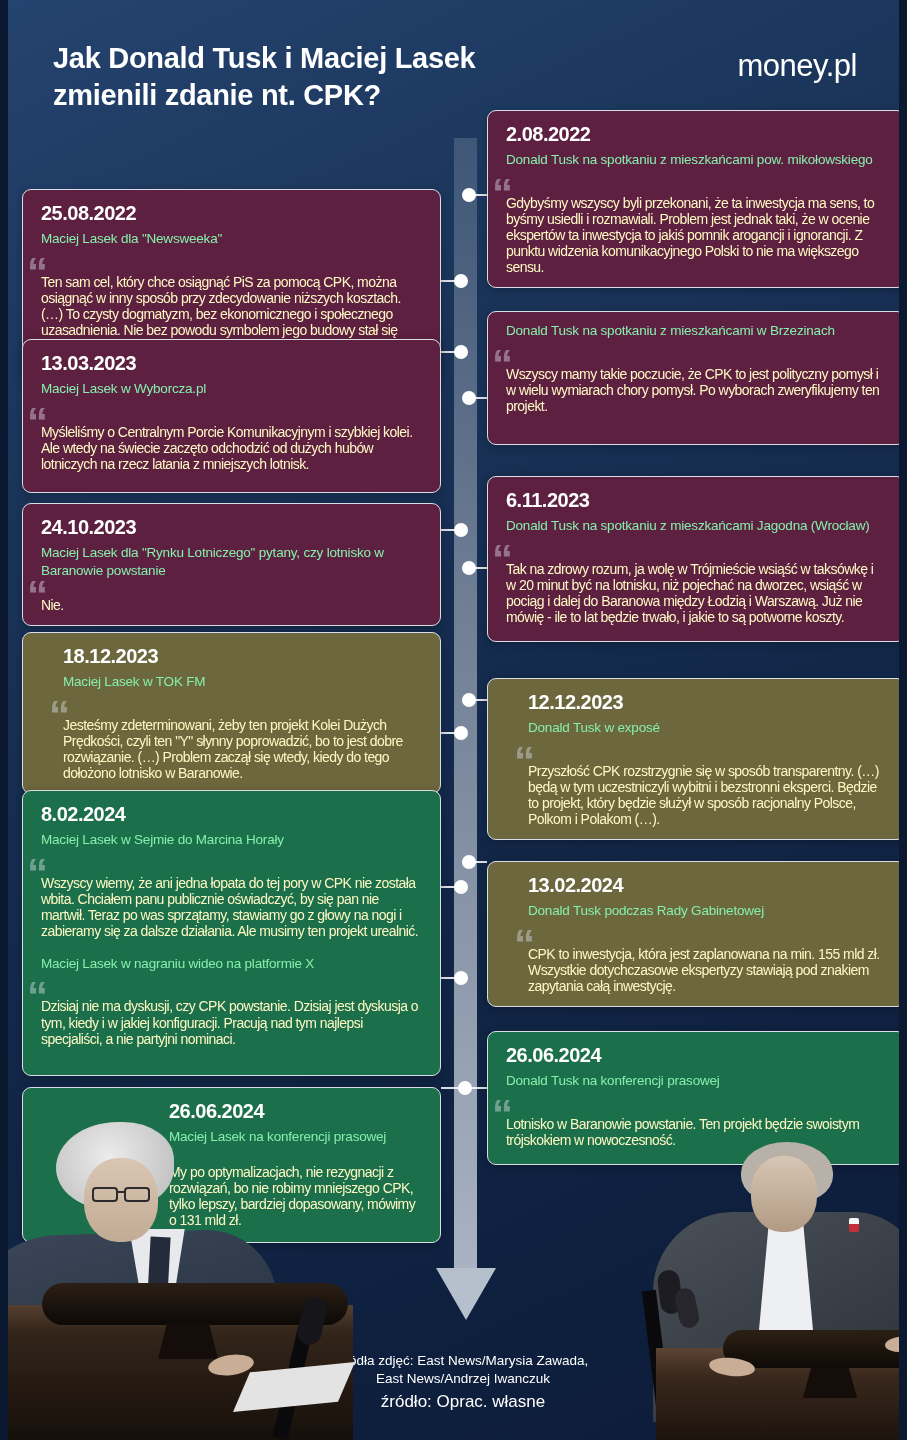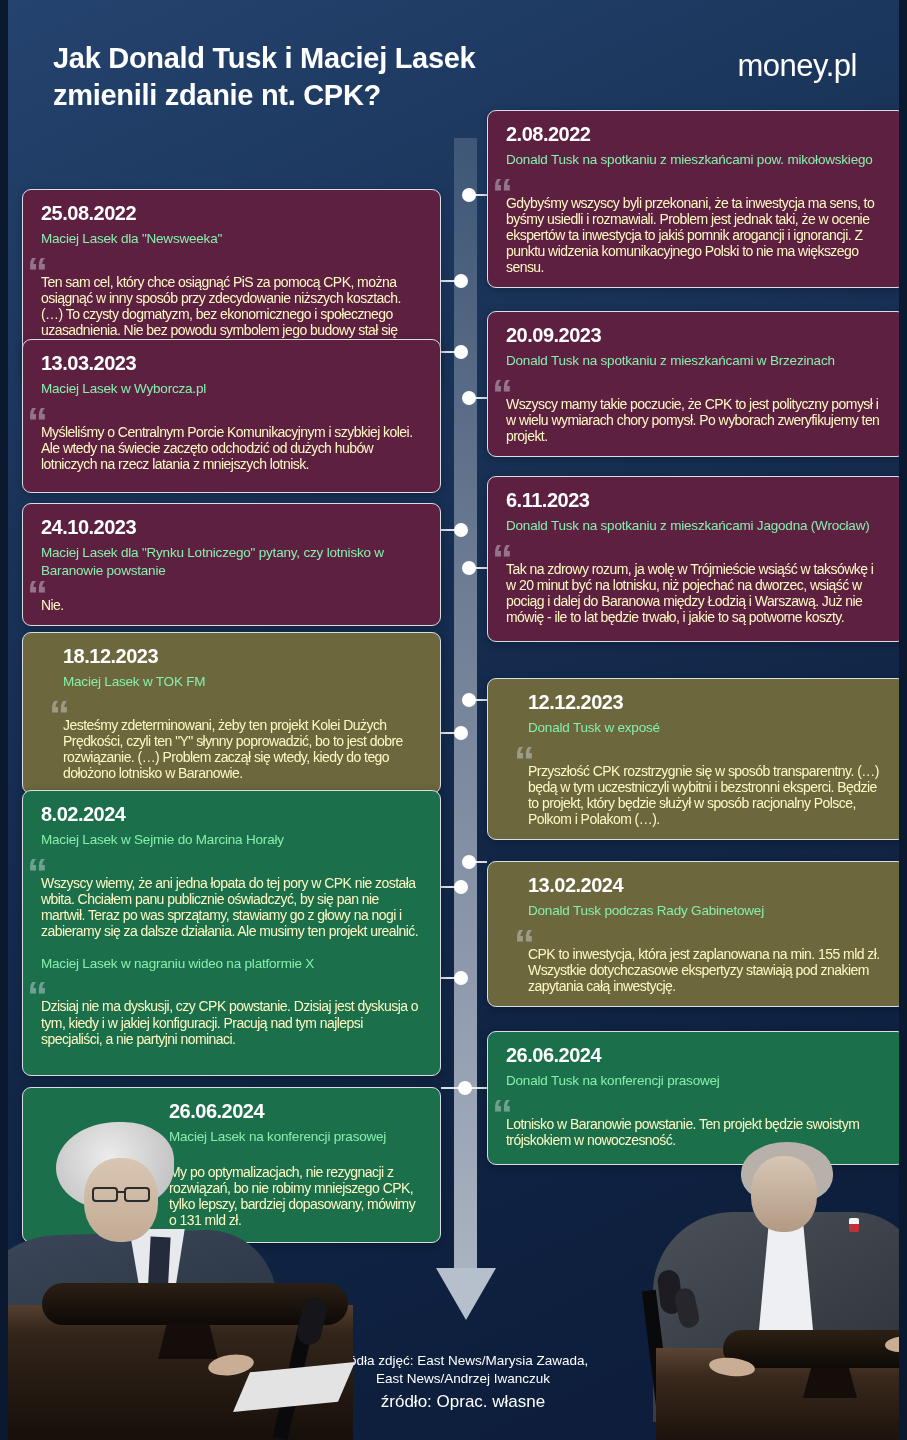--- a/index.html
+++ b/index.html
@@ -146,21 +146,20 @@
   <div class="card maroon" style="left:479px;top:110px;min-height:178px;">
     <div class="date">2.08.2022</div>
     <div class="source">Donald Tusk na spotkaniu z mieszkańcami pow. mikołowskiego</div>
     <div class="quote">
       <span class="qmark">“</span>
       <span class="qtext">Gdybyśmy wszyscy byli przekonani, że ta inwestycja ma sens, to byśmy usiedli i rozmawiali. Problem jest jednak taki, że w ocenie ekspertów ta inwestycja to jakiś pomnik arogancji i ignorancji. Z punktu widzenia komunikacyjnego Polski to nie ma większego sensu.</span>
     </div>
   </div>
 
   <div class="card maroon" style="left:479px;top:311px;min-height:134px;">
-    <div class="date">20.09.2023</div>
     <div class="source">Donald Tusk na spotkaniu z mieszkańcami w Brzezinach</div>
     <div class="quote">
       <span class="qmark">“</span>
       <span class="qtext">Wszyscy mamy takie poczucie, że CPK to jest polityczny pomysł i w wielu wymiarach chory pomysł. Po wyborach zweryfikujemy ten projekt.</span>
     </div>
   </div>
 
   <div class="card maroon" style="left:479px;top:476px;min-height:166px;">
     <div class="date">6.11.2023</div>
     <div class="source">Donald Tusk na spotkaniu z mieszkańcami Jagodna (Wrocław)</div>

